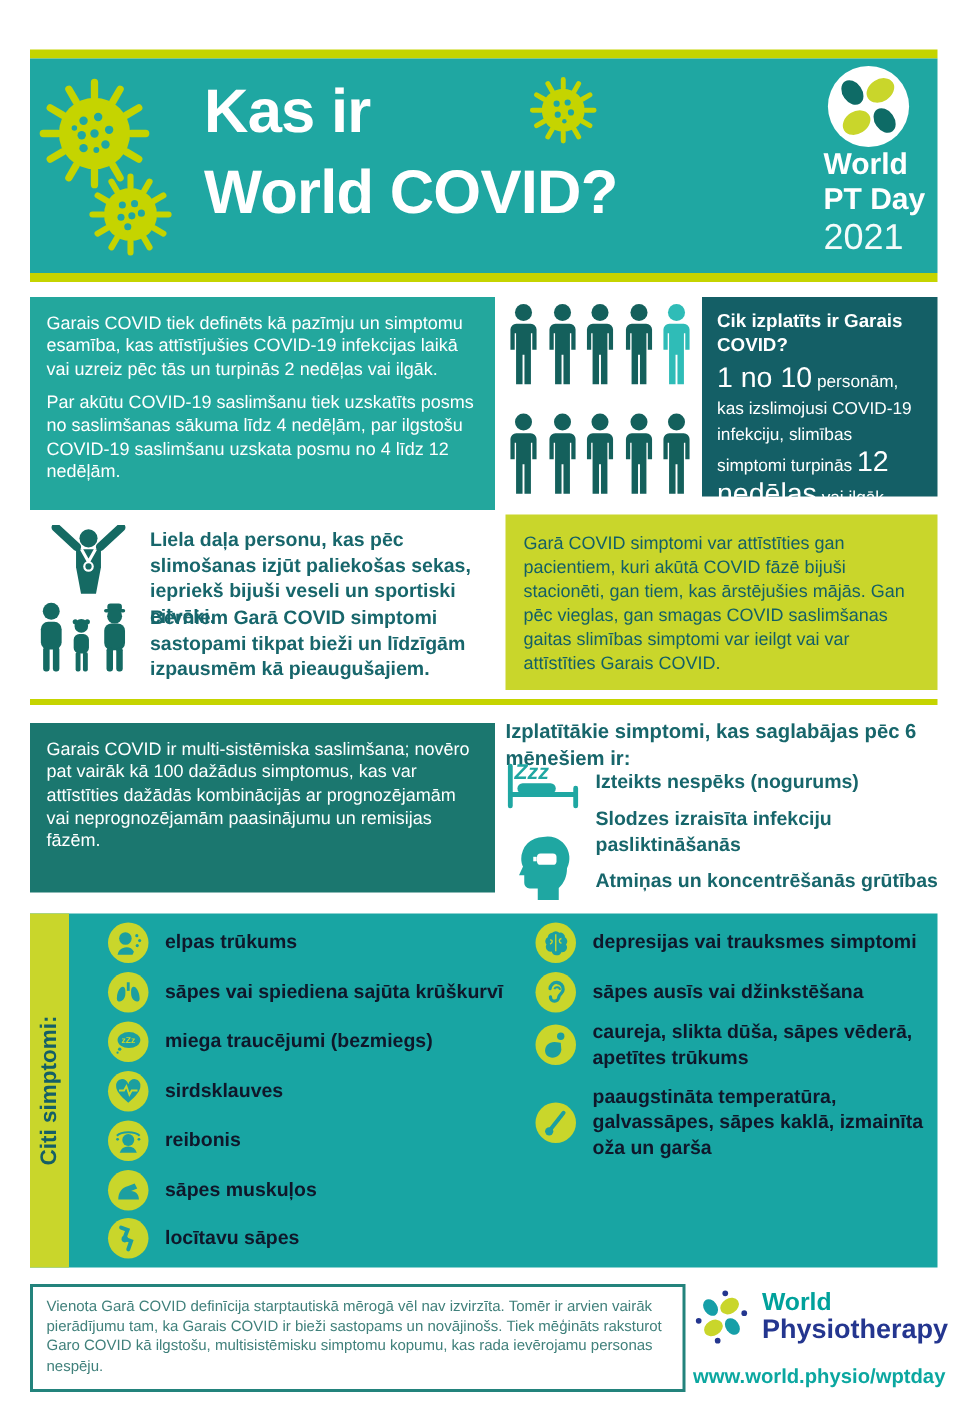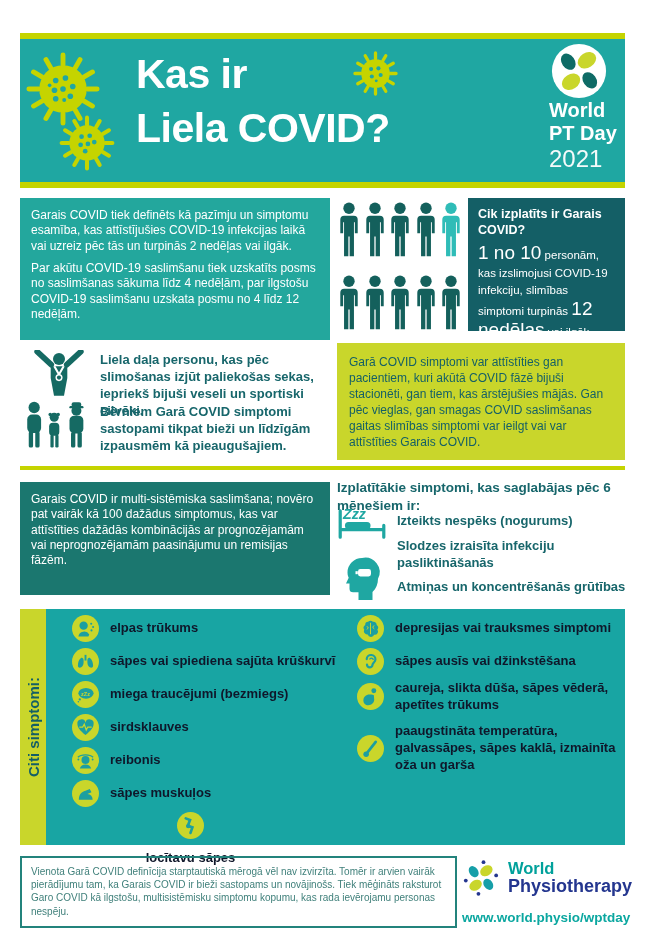--- a/index.html
+++ b/index.html
@@ -98,21 +98,21 @@
             <circle cx="36" cy="25" r="2.8"></circle>
             <circle cx="39" cy="34" r="2.8"></circle>
           <circle cx="27" cy="36" r="2.8"></circle>
             <circle cx="33" cy="42" r="2"></circle>
         </g>
       </svg>
     </span>
 
     <div class="title">
       <div>Kas ir</div>
-      <div>Liela COVID?</div>
+      <div>World COVID?</div>
     </div>
 
     <div class="ptday">
       <svg viewBox="0 0 60 60" width="56" height="56">
         <circle cx="30" cy="30" r="29" fill="#fff"></circle>
         <ellipse cx="38.5" cy="18.5" rx="10.5" ry="8" fill="var(--yellow)" transform="rotate(-32 38.5 18.5)"></ellipse>
         <ellipse cx="21.5" cy="41.5" rx="10.5" ry="8" fill="var(--yellow)" transform="rotate(-32 21.5 41.5)"></ellipse>
         <ellipse cx="18.5" cy="20" rx="9.5" ry="7" fill="#0E6B66" transform="rotate(55 18.5 20)"></ellipse>
         <ellipse cx="41.5" cy="40" rx="9.5" ry="7" fill="#0E6B66" transform="rotate(55 41.5 40)"></ellipse>
       </svg>
@@ -322,21 +322,21 @@
       <span class="slabel">reibonis</span>
     </div>
     <div class="row" style="left:52px;top:171px;width:265px;">
       <span class="sym">
           <svg viewBox="0 0 20 20" fill="currentColor">
             <path d="M3 16.5 c0 -5 2.5 -8.5 7 -9.5 l4.5 -1.8 1.8 3.6 -4.3 1.7 c3.5 .3 5.5 2.6 5.5 6 z"></path>
           </svg>
         </span>
       <span class="slabel">sāpes muskuļos</span>
     </div>
-    <div class="row" style="left:38px;top:203px;width:265px;flex-direction:column;">
+    <div class="row" style="left:52px;top:203px;width:265px;">
       <span class="sym">
           <svg viewBox="0 0 20 20" fill="currentColor">
             <path d="M5 2.5 l4.5 1.7 -2.3 6 4.8 1.8 -2 5.8" fill="none" stroke="currentColor" stroke-width="2.8" stroke-linecap="round"></path>
             <circle cx="7.6" cy="10.6" r="2.3"></circle>
           </svg>
         </span>
       <span class="slabel">locītavu sāpes</span>
     </div>
 
     <div class="row" style="left:337px;top:6px;width:268px;">

